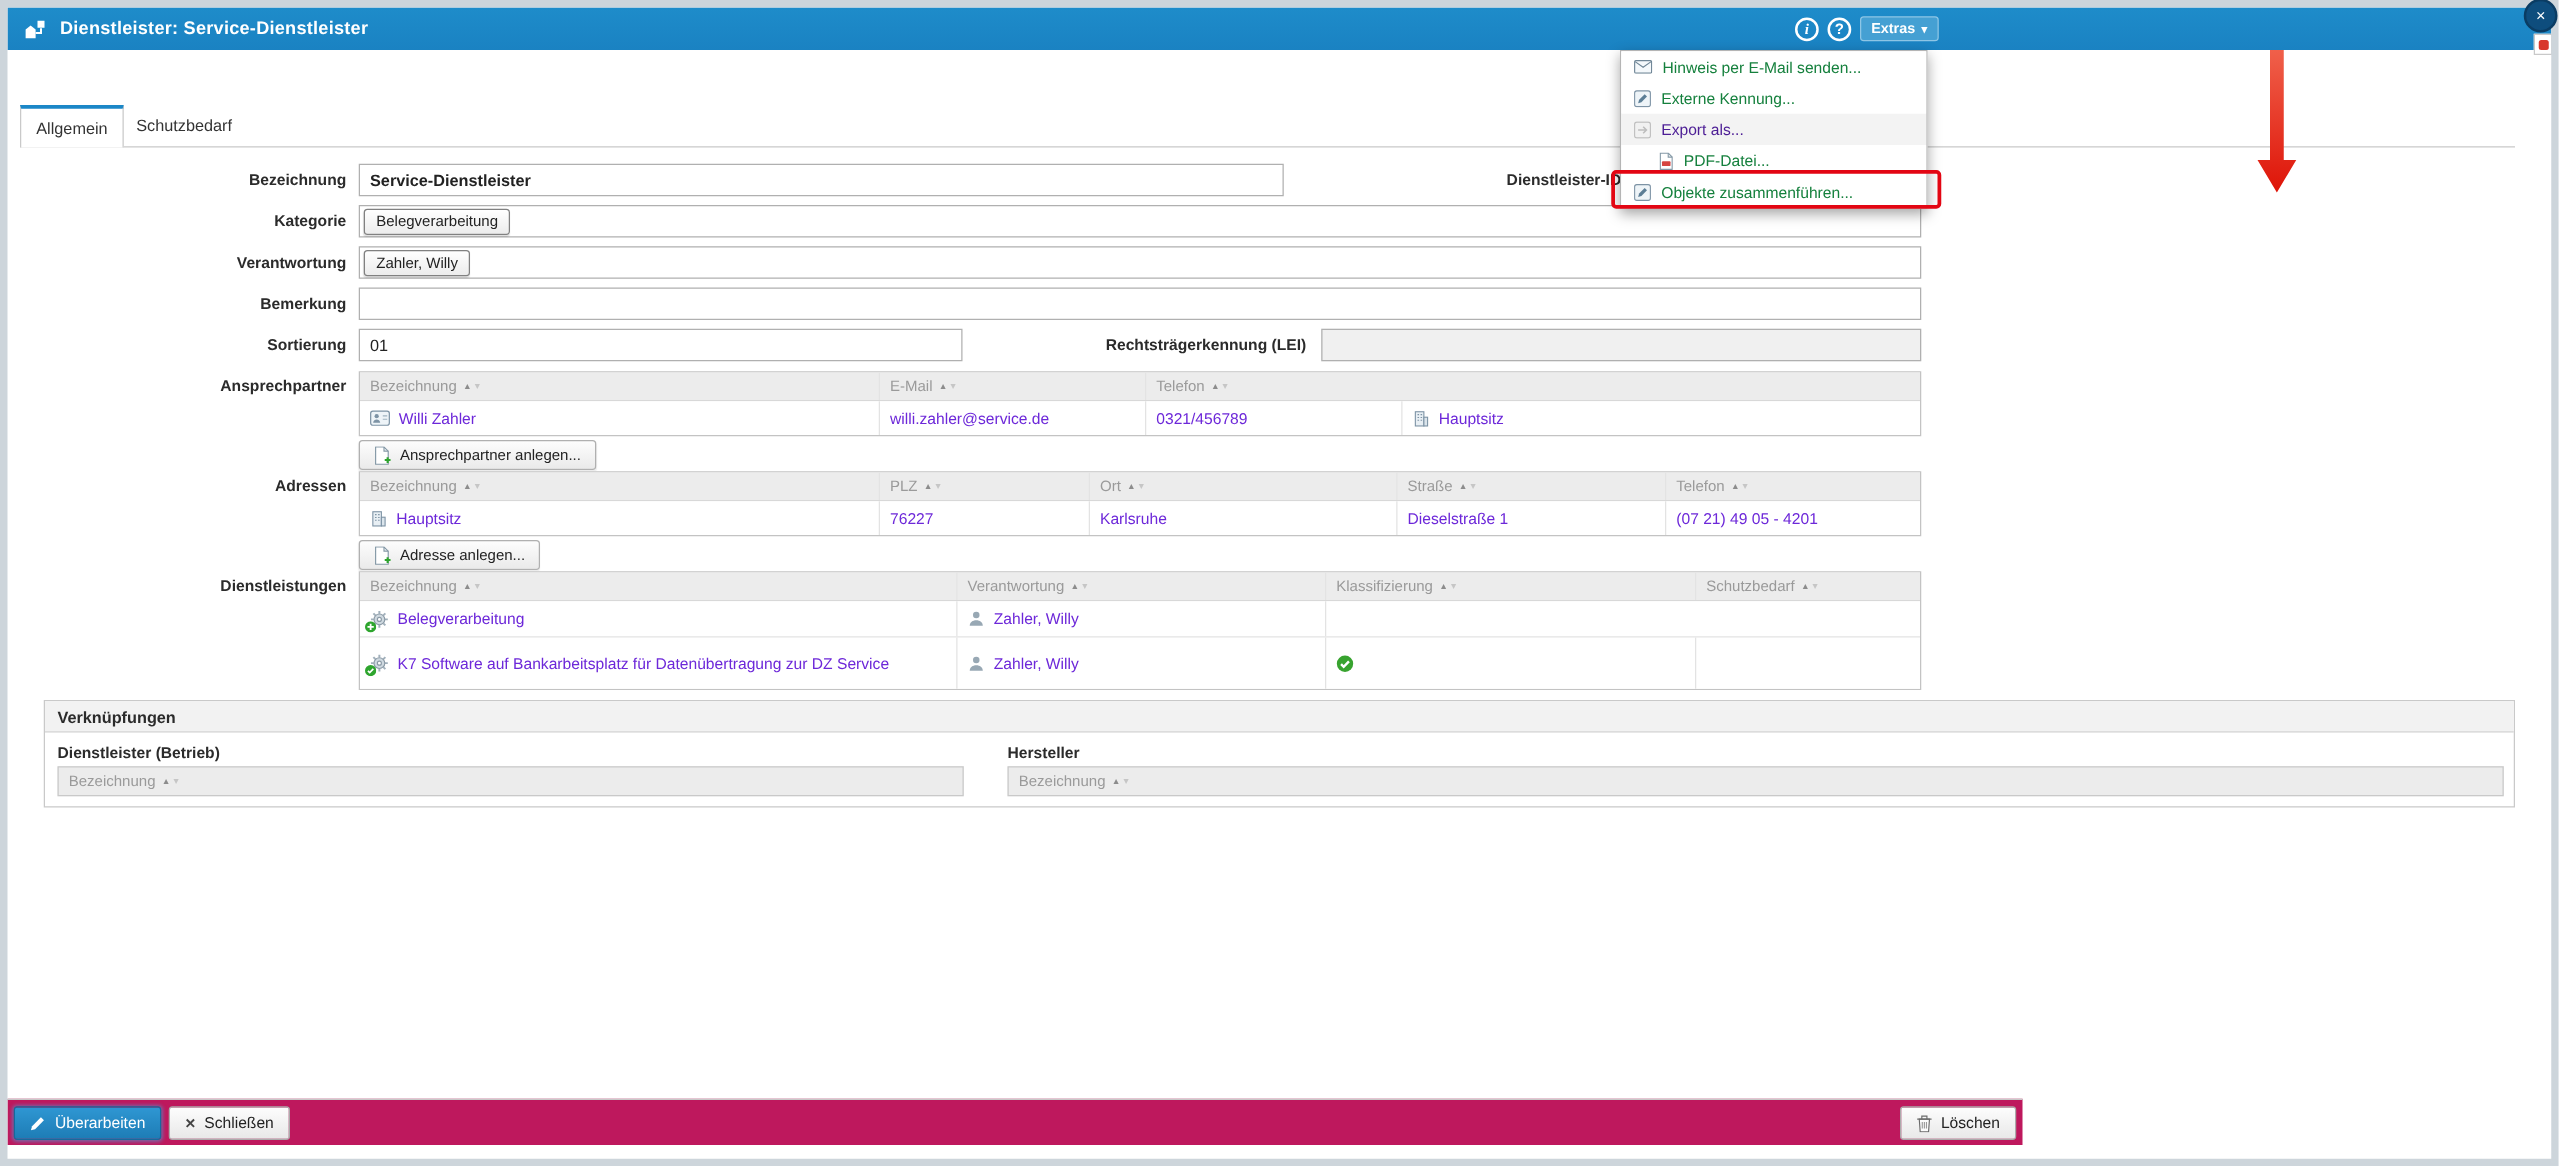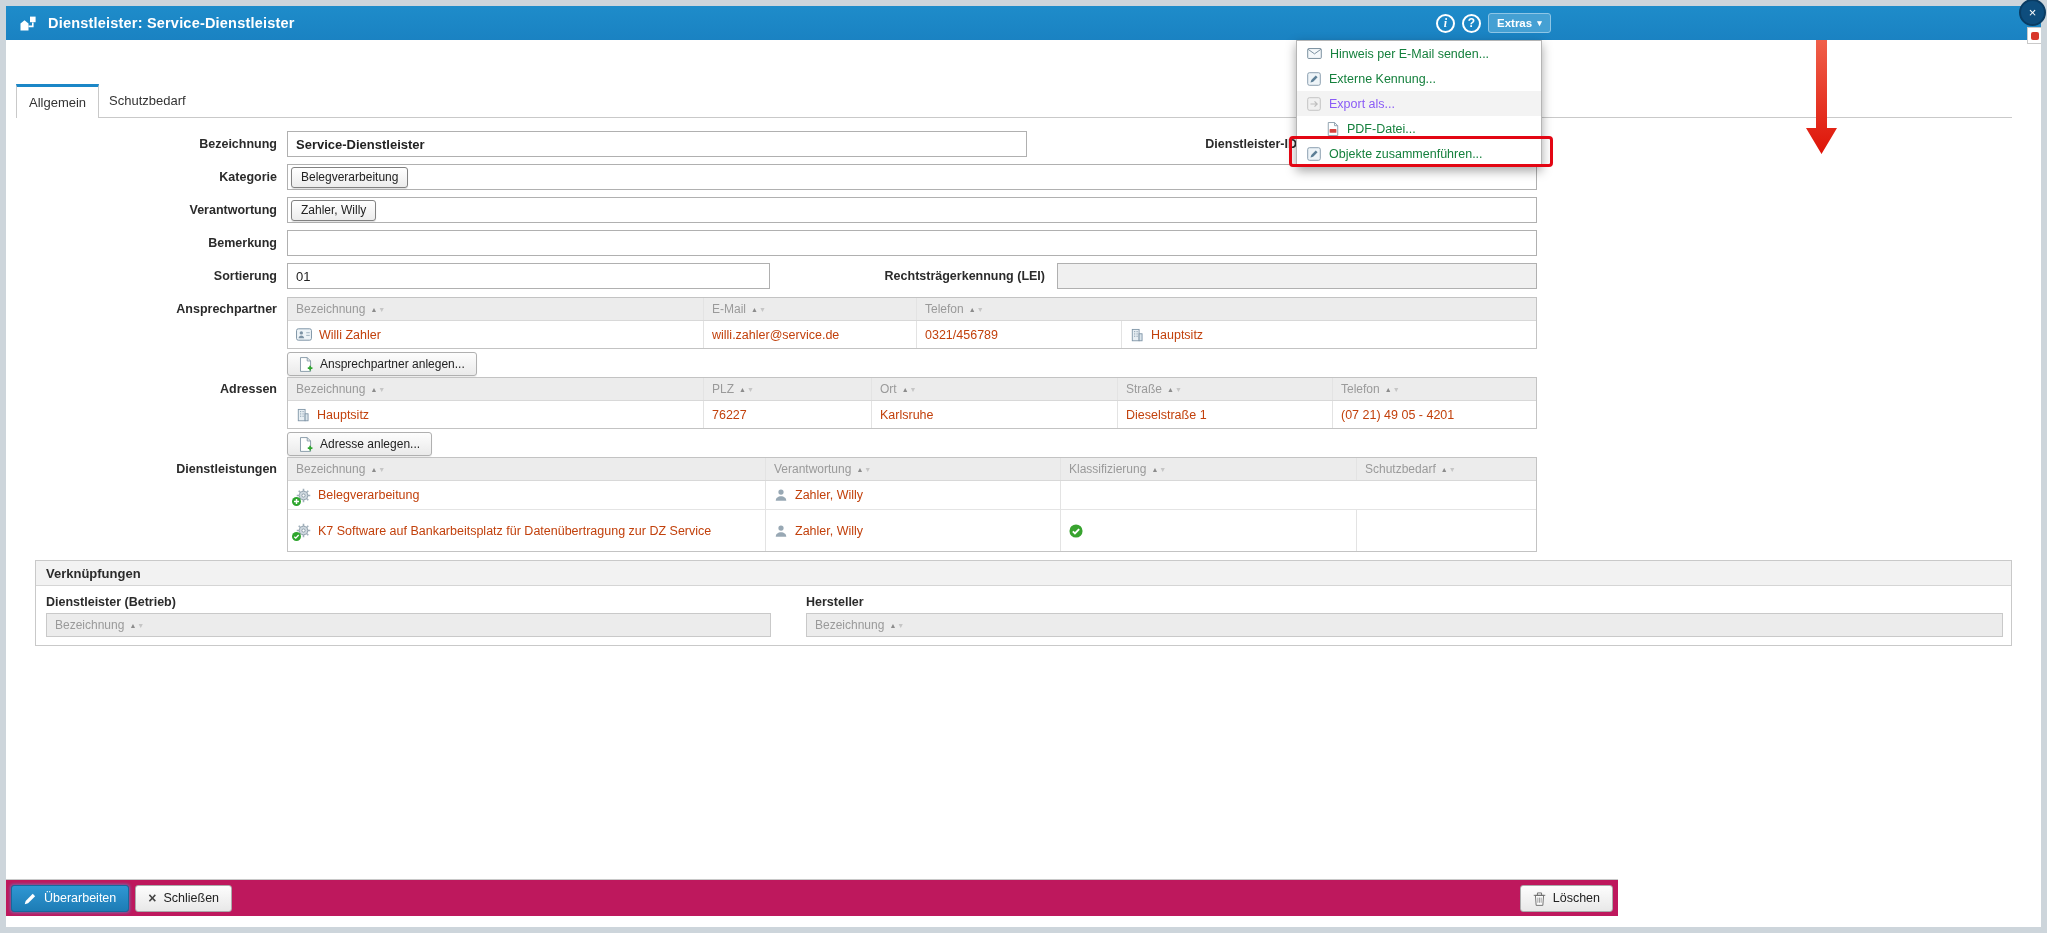--- a/index.html
+++ b/index.html
@@ -52,21 +52,21 @@
 
   
   .dtable { position:absolute; border:1px solid #c3c3c3; background:#fff; }
   .thead { display:flex; background:#ececec; border-bottom:1px solid #d8d8d8; height:23px; }
   .th { display:flex; align-items:center; padding:0 8px; font-size:12px; color:#9a9a9a; gap:5px; cursor:pointer; }
   .th:not(:first-child), .td:not(:first-child) { border-left:1px solid #e3e3e3; }
   .sorticons { display:inline-flex; gap:1px; font-size:7px; line-height:1; }
   .s-up { color:#8c8c8c; } .s-dn { color:#c6c6c6; }
   .trow { display:flex; background:#fff; }
   .trow + .trow { border-top:1px solid #e4e4e4; }
-  .td { display:flex; align-items:center; padding:0 8px; font-size:12.5px; color:#c2410c; gap:7px; }
+  .td { display:flex; align-items:center; padding:0 8px; font-size:12.5px; color:#6d28d9; gap:7px; }
   .ic { display:inline-flex; line-height:0; flex:none; }
   .badge-wrap { position:relative; }
   .badge { position:absolute; left:-4px; bottom:-3px; line-height:0; }
   .addbtn { position:absolute; height:24px; display:inline-flex; align-items:center; gap:7px; padding:0 11px;
     border:1px solid #b0b0b0; border-radius:3px; background:linear-gradient(#fdfdfd,#eaeaea); font-size:12px;
     color:#222; box-shadow:0 1px 1px rgba(0,0,0,.08); cursor:pointer; font-family:inherit; }
 
   
   .panel { position:absolute; border:1px solid #c9c9c9; background:#fff; }
   .panel-head { height:25px; background:#f2f2f2; border-bottom:1px solid #d5d5d5; display:flex;
@@ -84,21 +84,21 @@
     box-shadow:0 0 3px 1px rgba(70,160,220,.55); font-weight:400; }
   .btn.plain { background:linear-gradient(#fdfdfd,#e8e8e8); border-color:#ababab; color:#222; }
   .footer .spacer { flex:1; }
   .xglyph { font-weight:700; color:#444; font-size:14px; line-height:1; }
 
   
   .menu { position:absolute; left:1296px; top:40px; width:246px; background:#fff; border:1px solid #b5b5b5;
     box-shadow:0 4px 10px rgba(0,0,0,.35); z-index:70; }
   .menu-item { height:25px; display:flex; align-items:center; gap:8px; padding:0 10px; font-size:12.5px;
     color:#15803d; cursor:pointer; background:#fff; }
-  .menu-item.disabled { color:#8b5cf6; background:#f3f3f3; cursor:default; }
+  .menu-item.disabled { color:#4c1d95; background:#f3f3f3; cursor:default; }
   .menu-item.indent { padding-left:30px; }
   .merge-highlight { position:absolute; left:1289px; top:136px; width:264px; height:31px;
     border:3px solid #e30613; border-radius:4px; z-index:78; pointer-events:none; }
   .red-arrow { position:absolute; left:1804px; top:40px; z-index:80; pointer-events:none; }
 </style>
 </head>
 <body>
 
 <div class="titlebar">
   <span class="ic">

